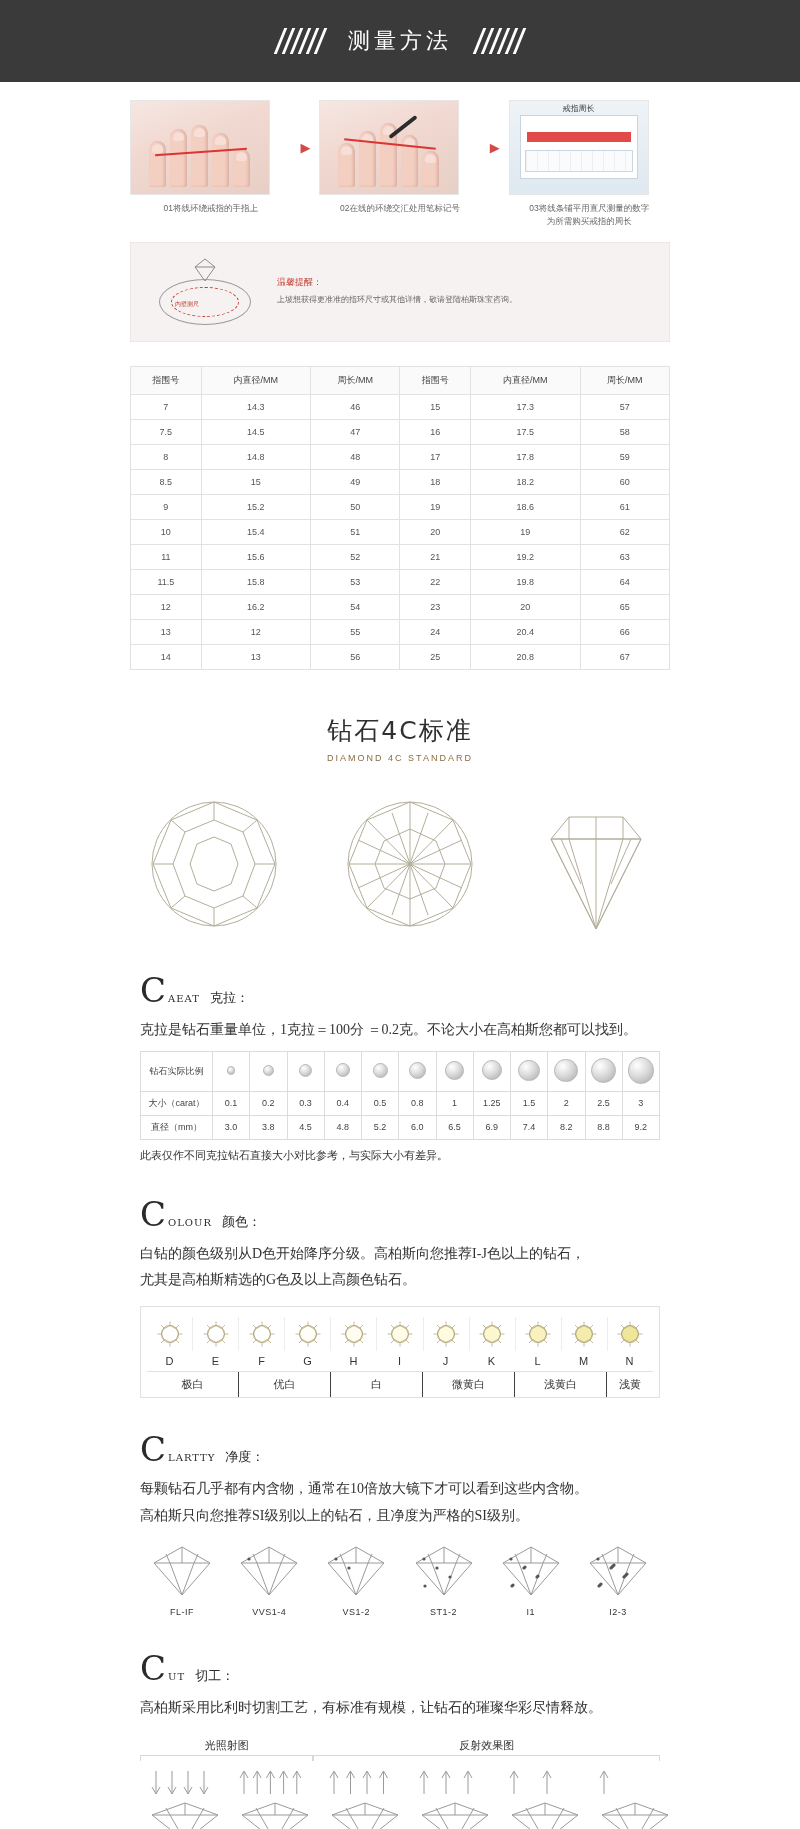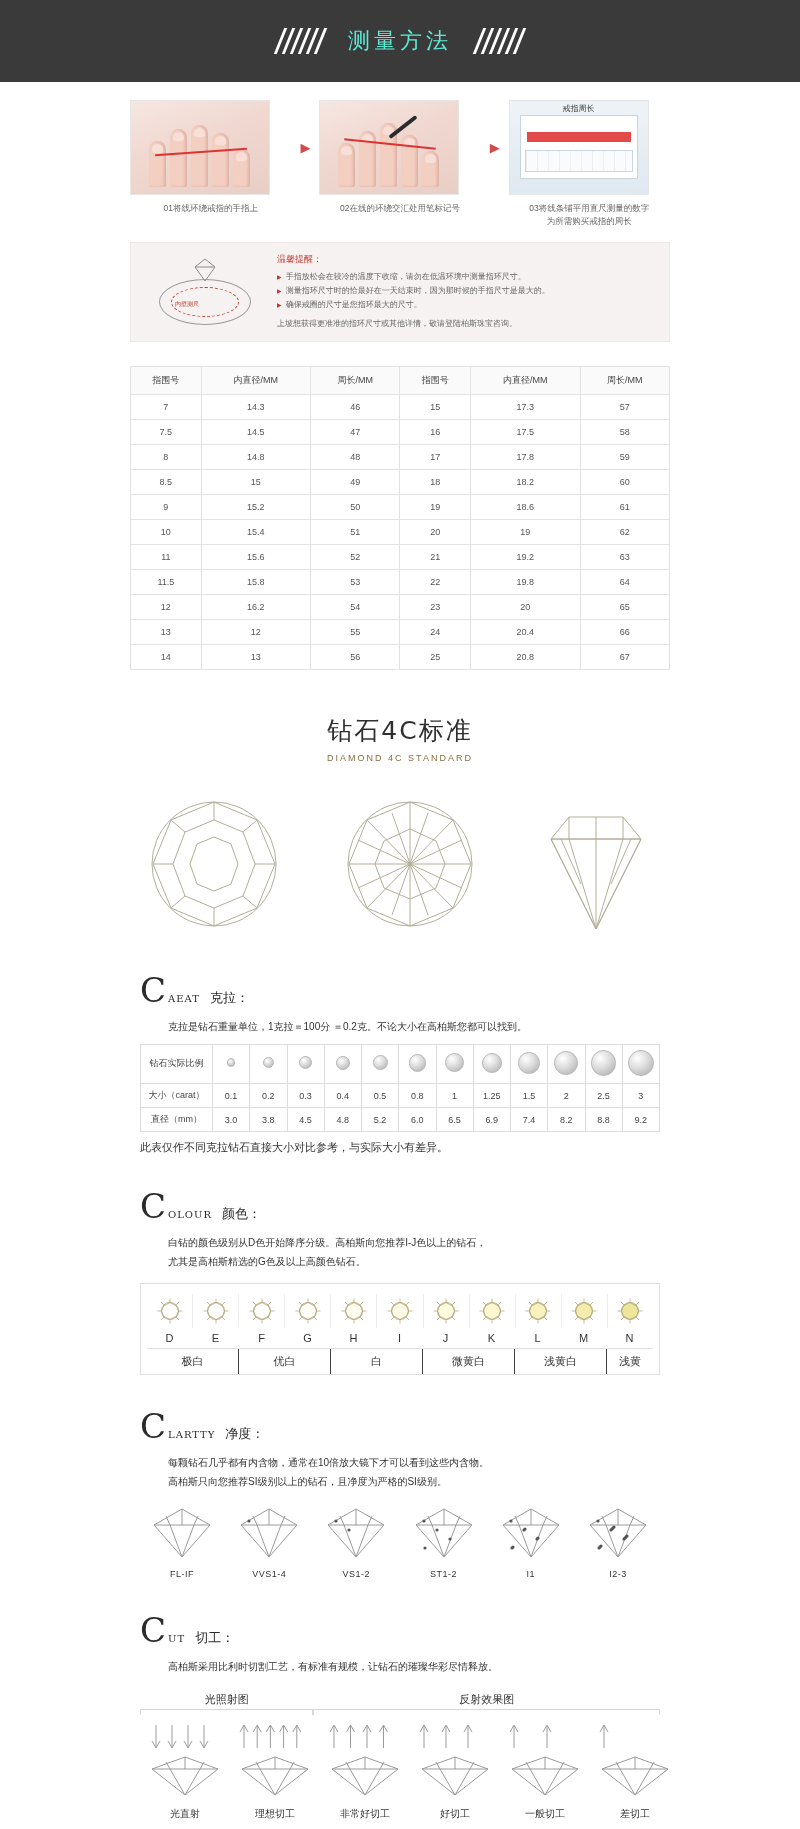--- a/index.html
+++ b/index.html
@@ -15,21 +15,21 @@
   
   .header {
     background: #3a3a3a;
     height: 82px;
     display: flex;
     align-items: center;
     justify-content: center;
     gap: 26px;
   }
   .header-title {
-    color: #5eead4;
+    color: #ffffff;
     font-size: 22px;
     letter-spacing: 4px;
     font-family: "DejaVu Sans", sans-serif;
   }
   .slashes { display:flex; gap:5px; }
   .slashes i {
     display:block;
     width: 3px; height: 26px;
     background: #ffffff;
     transform: skewX(-22deg);
@@ -190,23 +190,22 @@
   .ctitle .big {
     font-size: 34px; color: #2b2b2b; line-height: 1; font-family:"DejaVu Serif", serif;
   }
   .ctitle .rest {
     font-size: 10px; color:#2b2b2b; letter-spacing: 1px;
   }
   .ctitle .cn {
     font-size: 13px; color:#2b2b2b; margin-left: 8px; font-family:"DejaVu Sans", sans-serif;
   }
   .cbody {
-    font-size: 10px; color:#333; line-height: 1.9; margin-top: 10px;
-    font-family: Liberation Sans, sans-serif;
-    margin-left: 28px;
+    font-size: 14px; color:#333; line-height: 1.9; margin-top: 10px;
+    font-family: Liberation Serif, serif;
   }
   .cnote { font-size: 11px; color:#333; margin-top: 8px; font-family:"DejaVu Sans", sans-serif;}
 
   
   .carat-table {
     width: 100%; border-collapse: collapse; margin-top: 8px;
     font-size: 9px; color:#444;
     table-layout: fixed;
   }
   .carat-table td, .carat-table th {
@@ -360,25 +359,20 @@
             <polygon points="14,2 24,10 14,24 4,10" fill="none" stroke="#8a8a8a" stroke-width="1"></polygon>
             <line x1="4" y1="10" x2="24" y2="10" stroke="#8a8a8a" stroke-width="1"></line>
           </svg>
         </div>
         <div class="ring-oval"></div>
         <div class="ring-oval inner"></div>
         <div class="ring-inner-label">内壁测尺</div>
       </div>
       <div class="tip-text">
         <div class="tip-title">温馨提醒：</div>
-        <div class="tip-list">
-          <div>手指放松会在较冷的温度下收缩，请勿在低温环境中测量指环尺寸。</div>
-          <div>测量指环尺寸时的恰最好在一天结束时，因为那时候的手指尺寸是最大的。</div>
-          <div>确保戒圈的尺寸是您指环最大的尺寸。</div>
-        </div>
         <div class="tip-foot">上坡想获得更准准的指环尺寸或其他详情，敬请登陆柏斯珠宝咨询。</div>
       </div>
     </div>
 
     <table class="size-table">
       <thead>
         <tr>
           <th>指围号</th>
           <th>内直径/MM</th>
           <th>周长/MM</th>

